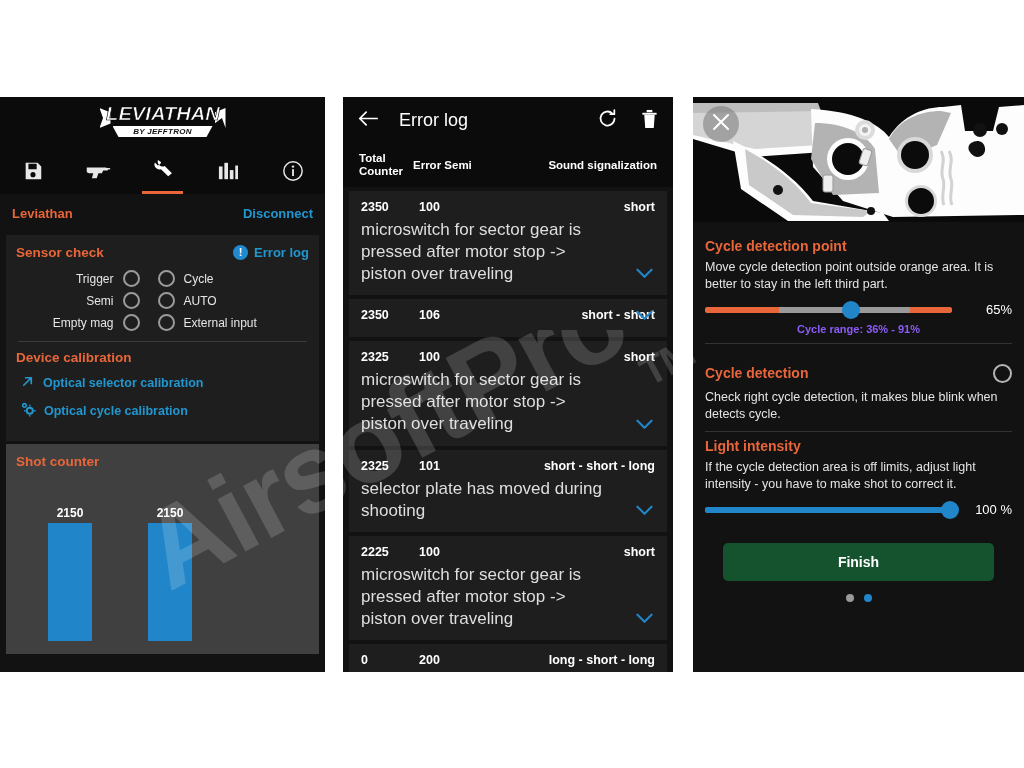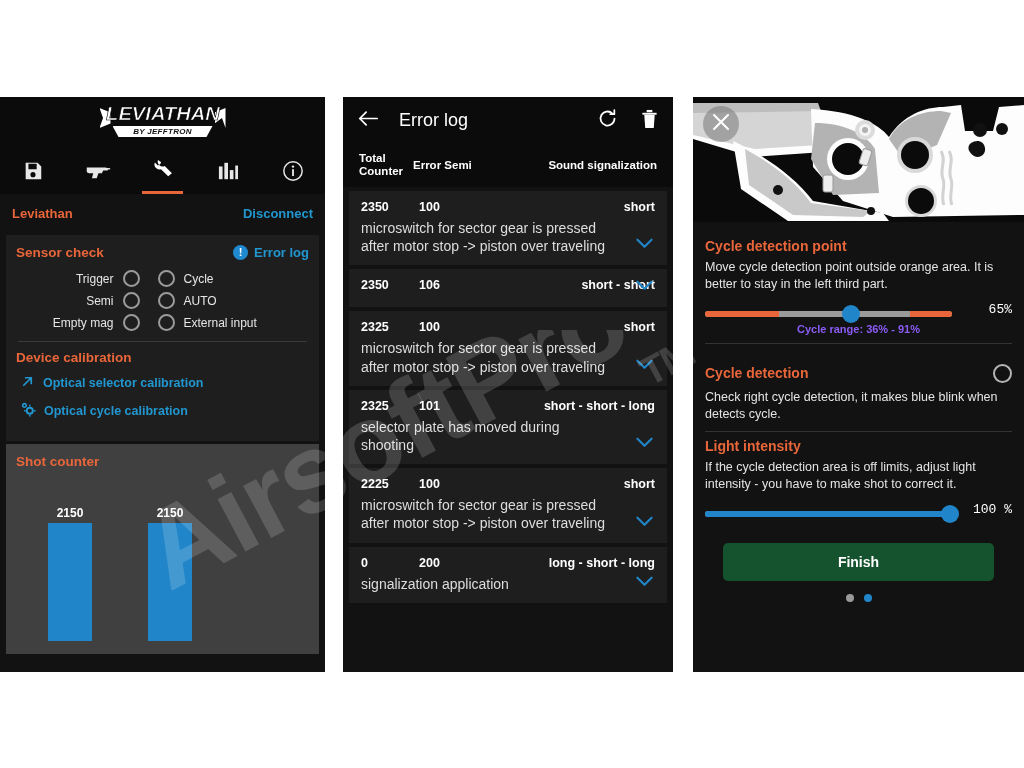--- a/index.html
+++ b/index.html
@@ -267,21 +267,21 @@
     color: #ffffff;
     font-size: 12.5px;
     font-weight: bold;
     margin-bottom: 5px;
   }
   .err-counter { width: 58px; }
   .err-code { flex: 1; }
   .err-sound { text-align: right; white-space: nowrap; }
   .err-desc {
     color: #dedede;
-    font-size: 14px;
+    font-size: 17px;
     line-height: 1.3;
     padding-right: 42px;
     font-weight: normal;
   }
   .chev {
     position: absolute;
     right: 14px;
     bottom: 12px;
     color: #2186c9;
   }
@@ -304,21 +304,21 @@
   }
   .p3-body { padding: 10px 12px 0 12px; box-sizing: border-box; }
   .p3-h { color: #e8663a; font-size: 14px; font-weight: bold; margin: 6px 0 5px 0; }
   .p3-p { color: #e4e4e4; font-size: 12.5px; line-height: 1.32; margin: 0 0 9px 0; }
   .p3-divider { height: 1px; background: #333; margin: 8px 0 6px 0; }
   .p3-row-head { display: flex; align-items: center; justify-content: space-between; margin-top: 19px; }
   .p3-circle {
     width: 19px; height: 19px; border-radius: 50%;
     border: 2px solid #b5b5b5; box-sizing: border-box;
   }
-  .slider-row { display: flex; align-items: flex-end; gap: 16px; margin: 10px 0 6px 0; font-family: Liberation Mono, monospace; }
+  .slider-row { display: flex; align-items: center; gap: 16px; margin: 10px 0 6px 0; }
   .slider-track {
     position: relative;
     flex: 1;
     height: 6px;
     border-radius: 3px;
     background: #9a9a9a;
     overflow: visible;
   }
   .slider-track .zone-l, .slider-track .zone-r {
     position: absolute; top: 0; height: 6px; background: #e8663a;

